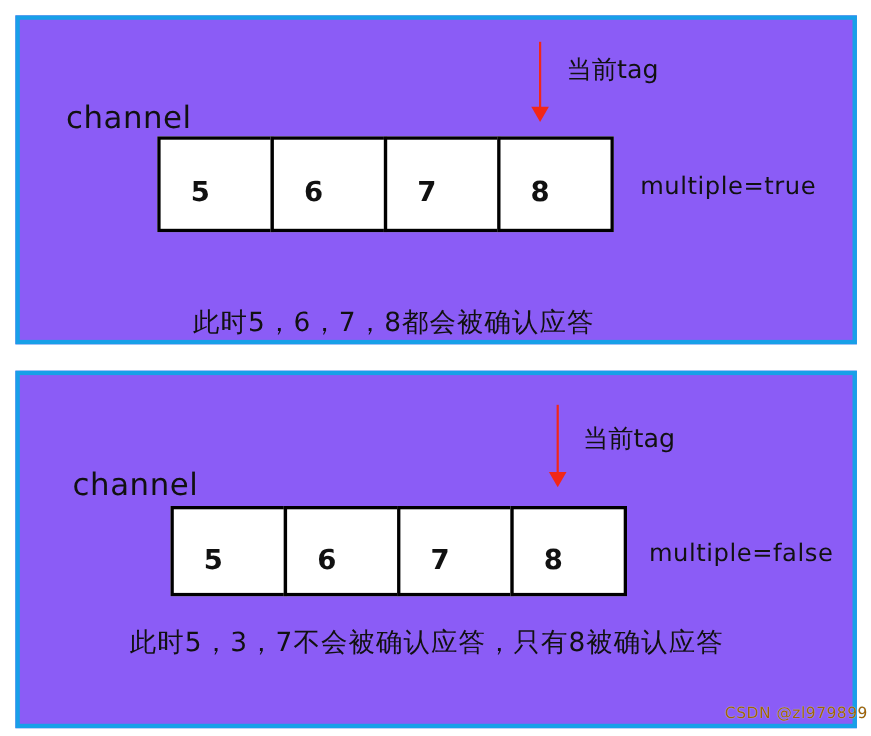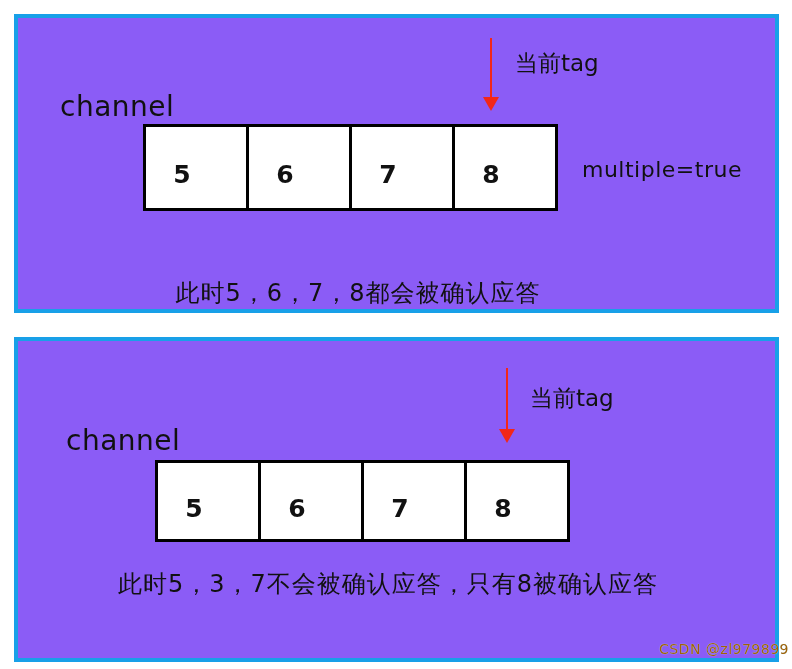--- a/index.html
+++ b/index.html
@@ -120,19 +120,20 @@
         <div class="cell cell-h2">
             <span>6</span>
           </div>
         <div class="cell cell-h2">
             <span>7</span>
           </div>
         <div class="cell cell-h2">
             <span>8</span>
           </div>
       </div>
+      <div class="mode-label" style="left:572px;top:150px;">multiple=false</div>
       <div class="caption" style="left:70px;top:227px;width:600px;">此时5，3，7不会被确认应答，只有8被确认应答</div>
     </div>
   </div>
 
   <div class="watermark">CSDN @zl979899</div>
 
 </div>
 
 </body></html>

